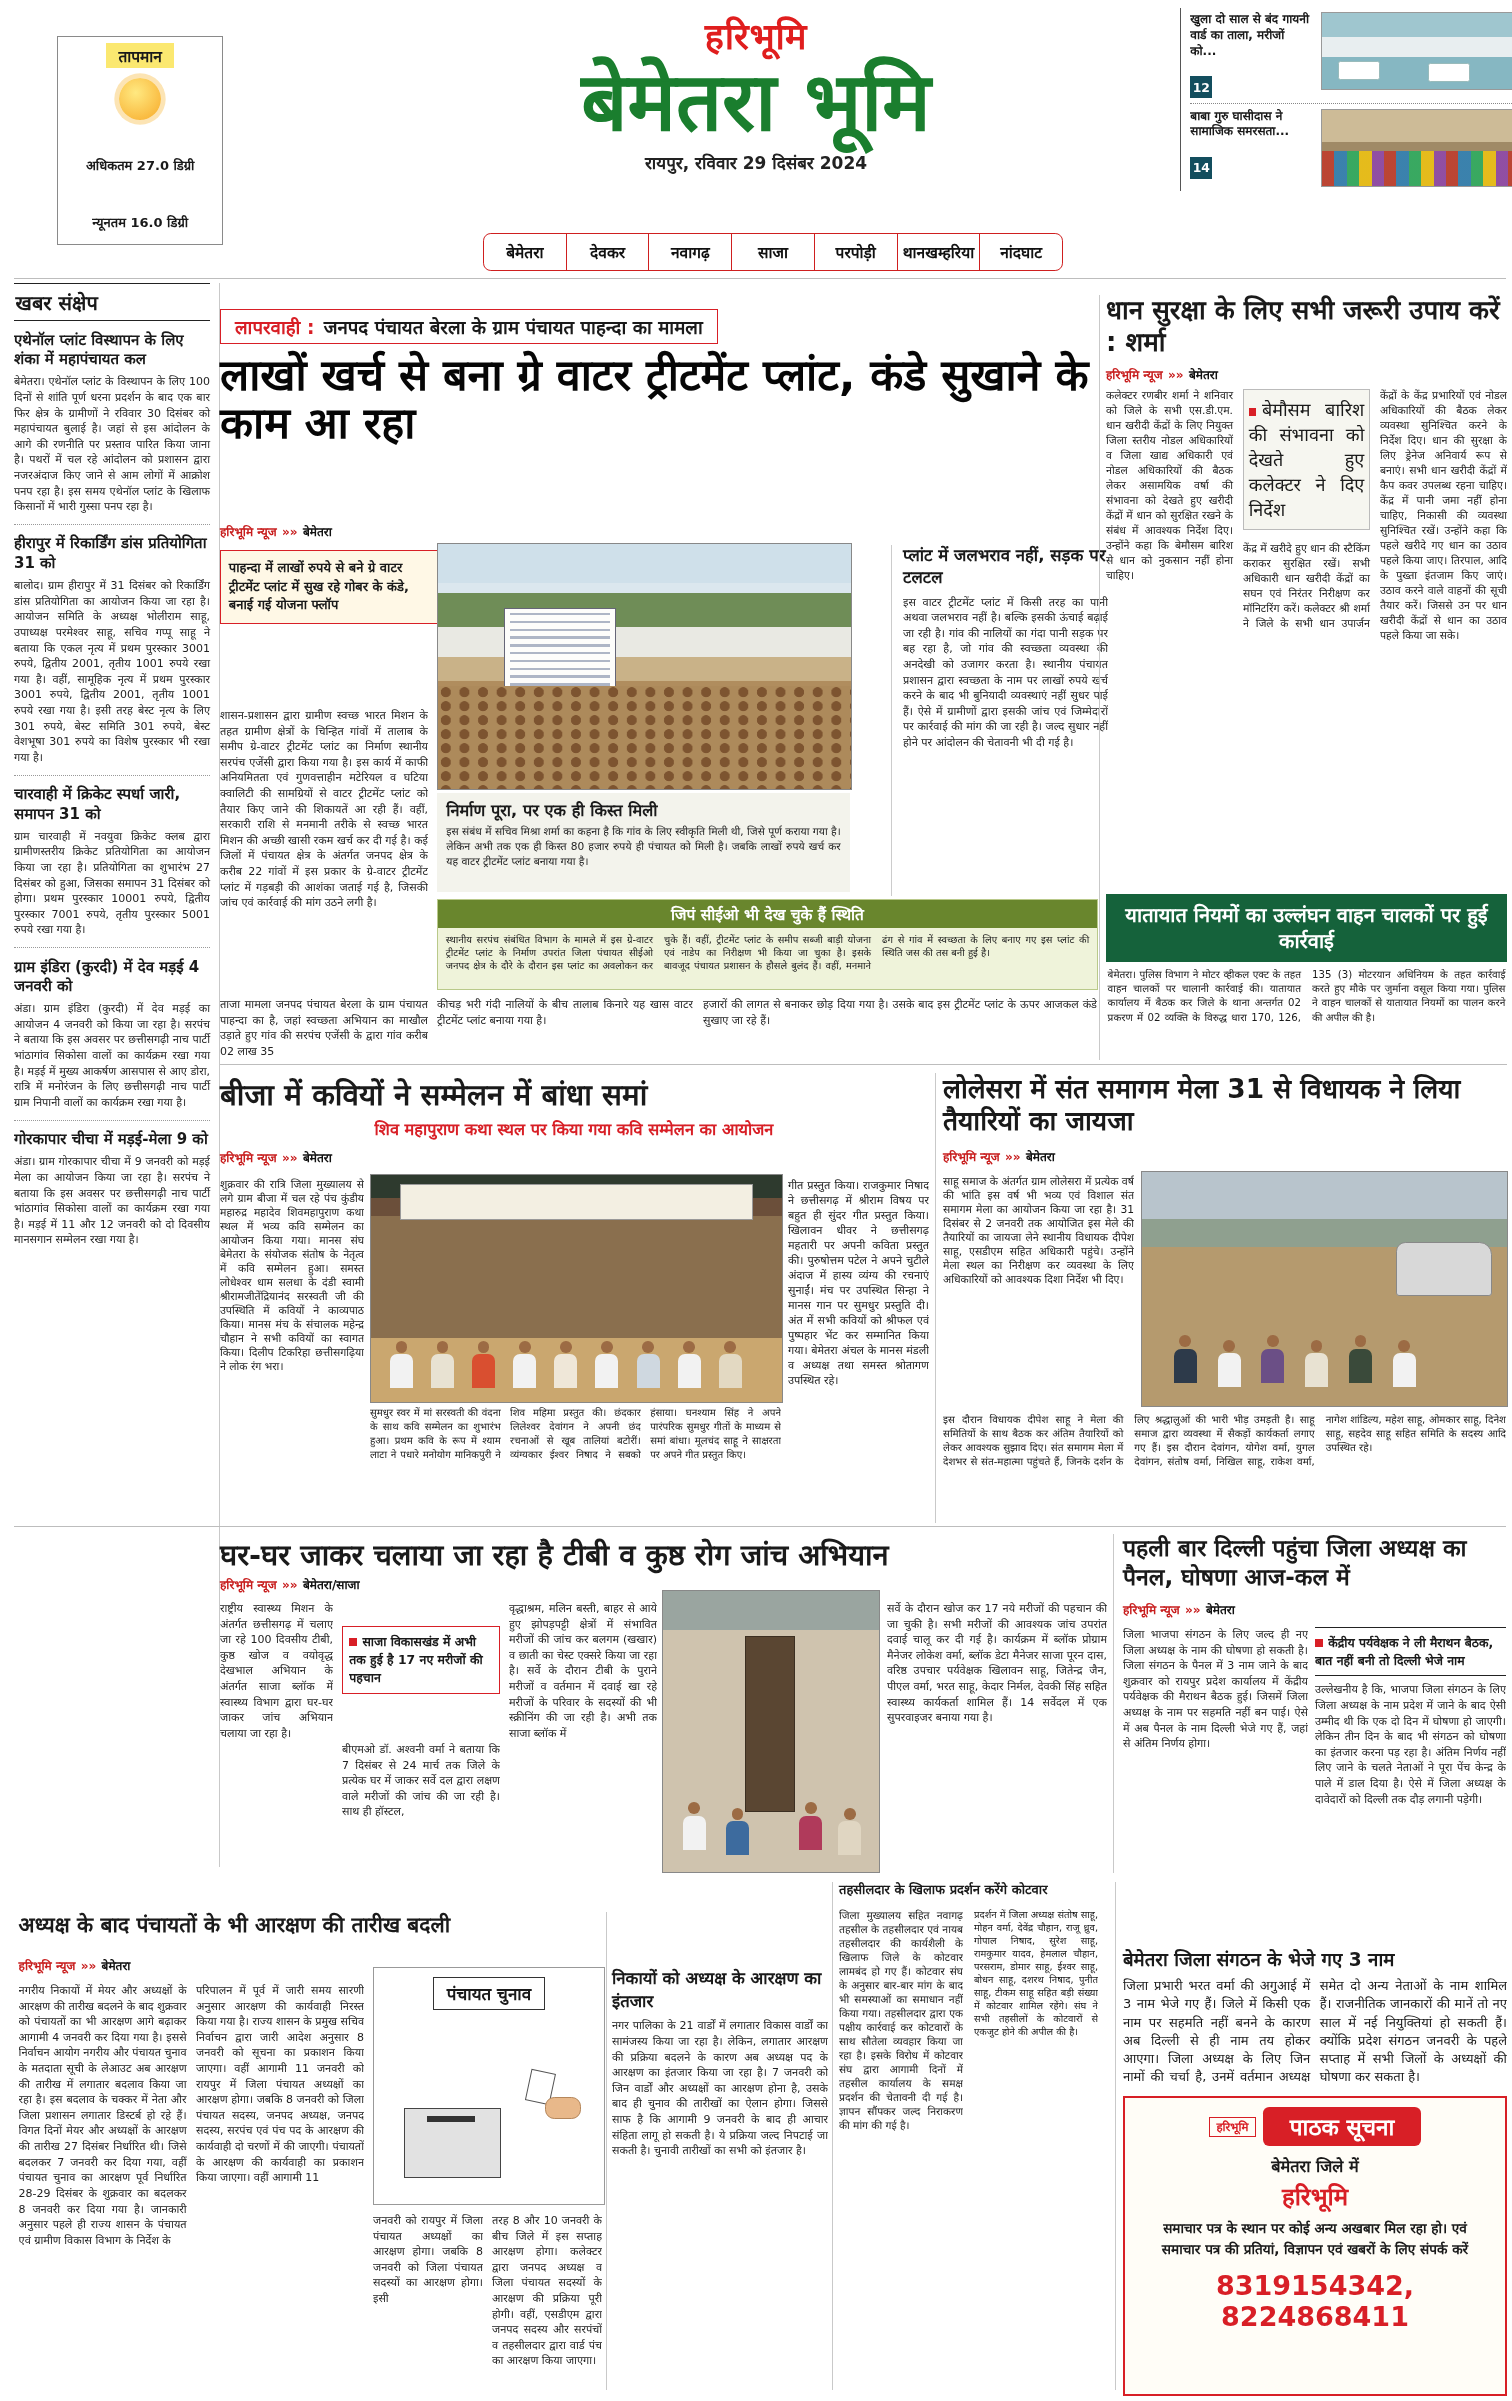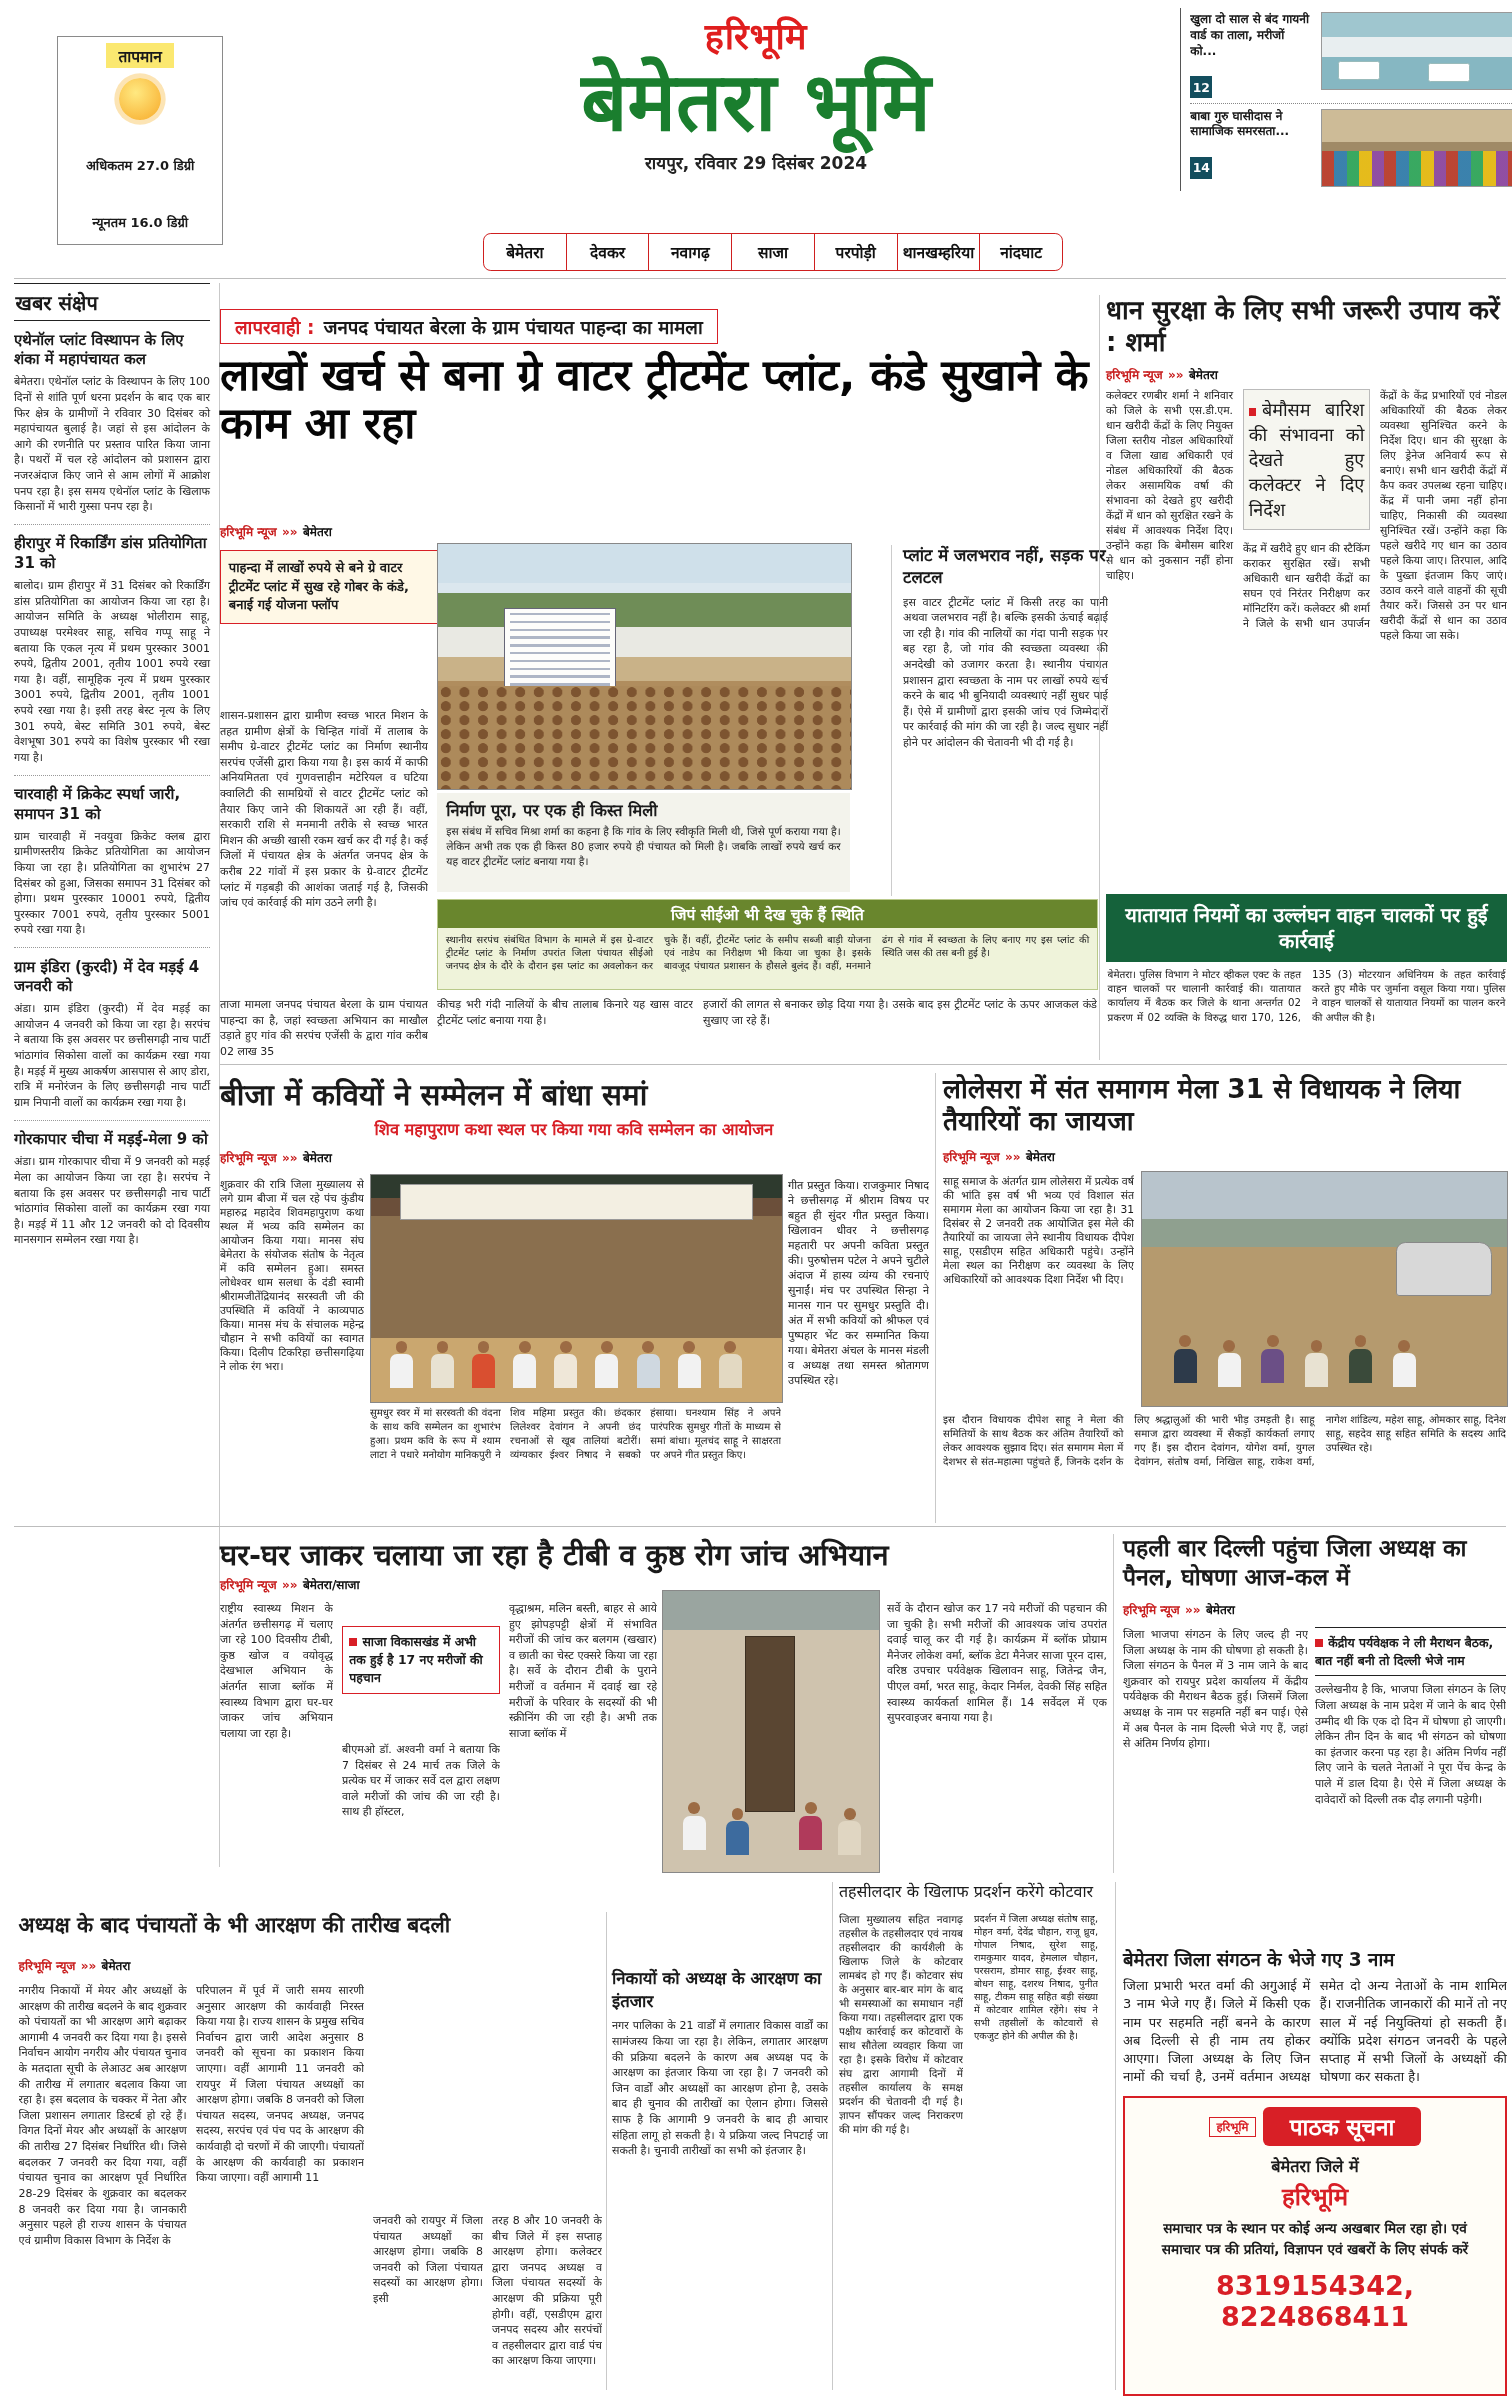--- a/index.html
+++ b/index.html
@@ -144,21 +144,21 @@
   .ct-paper{position:absolute;right:51px;bottom:102px;width:23px;height:29.5px;background:#fff;border:1.2px solid #555;transform:rotate(12deg);}
   .ct-hand{position:absolute;right:23px;bottom:85px;width:34px;height:20px;background:#e8b88a;border-radius:9.3px;border:0.8px solid #b5875b;}
   .res-col3{left:373px;top:2213px;width:110px;height:177px;}
   .res-col4{left:492px;top:2213px;width:110px;height:177px;}
 
   .nikay{left:612px;top:1967px;width:216px;}
   .nikay-head{font-size:16.7px;font-weight:800;line-height:1.35;margin-bottom:6.2px;}
   .nikay-body{height:334px;overflow:hidden;}
 
   .kotwar{left:839px;top:1882px;width:267px;}
-  .kotwar-head{font-size:16px;font-weight:400;line-height:1.3;}
+  .kotwar-head{font-size:13px;font-weight:700;line-height:1.3;}
   .kotwar-cols{display:flex;gap:11px;margin-top:9.3px;}
   .kotwar-c1{width:124px;font-size:10.5px;height:435px;overflow:hidden;}
   .kotwar-c2{width:124px;font-size:9.7px;height:435px;overflow:hidden;}
 
   .sangathan{left:1123px;top:1946px;width:384px;}
   .sang-head{font-size:18.6px;font-weight:800;margin-bottom:6.2px;}
   .sang-body{column-count:2;column-gap:9.3px;font-size:13px;line-height:1.4;text-align:justify;height:116px;overflow:hidden;}
 
   .notice{left:1123px;top:2096px;width:384px;height:300px;border:2.7px solid #d81f26;box-sizing:border-box;background:#fffdf7;text-align:center;padding:9.3px 11px;}
   .nt-ribbon-row{display:flex;align-items:center;justify-content:center;gap:7.8px;}
@@ -448,20 +448,28 @@
 
   <div class="abs res-head">अध्यक्ष के बाद पंचायतों के भी आरक्षण की तारीख बदली</div>
   <div class="abs res-byline byline">
     <span class="by-ag">हरिभूमि न्यूज</span>
     <span class="by-sep">»»</span>
     <span class="by-loc">बेमेतरा</span>
   </div>
   <div class="abs res-col1 bt jst ovh">नगरीय निकायों में मेयर और अध्यक्षों के आरक्षण की तारीख बदलने के बाद शुक्रवार को पंचायतों का भी आरक्षण आगे बढ़ाकर आगामी 4 जनवरी कर दिया गया है। इससे निर्वाचन आयोग नगरीय और पंचायत चुनाव के मतदाता सूची के लेआउट अब आरक्षण की तारीख में लगातार बदलाव किया जा रहा है। इस बदलाव के चक्कर में नेता और जिला प्रशासन लगातार डिस्टर्ब हो रहे हैं। विगत दिनों मेयर और अध्यक्षों के आरक्षण की तारीख 27 दिसंबर निर्धारित थी। जिसे बदलकर 7 जनवरी कर दिया गया, वहीं पंचायत चुनाव का आरक्षण पूर्व निर्धारित 28-29 दिसंबर के शुक्रवार का बदलकर 8 जनवरी कर दिया गया है। जानकारी अनुसार पहले ही राज्य शासन के पंचायत एवं ग्रामीण विकास विभाग के निर्देश के</div>
   <div class="abs res-col2 bt jst ovh">परिपालन में पूर्व में जारी समय सारणी अनुसार आरक्षण की कार्यवाही निरस्त किया गया है। राज्य शासन के प्रमुख सचिव निर्वाचन द्वारा जारी आदेश अनुसार 8 जनवरी को सूचना का प्रकाशन किया जाएगा। वहीं आगामी 11 जनवरी को रायपुर में जिला पंचायत अध्यक्षों का आरक्षण होगा। जबकि 8 जनवरी को जिला पंचायत सदस्य, जनपद अध्यक्ष, जनपद सदस्य, सरपंच एवं पंच पद के आरक्षण की कार्यवाही दो चरणों में की जाएगी। पंचायतों के आरक्षण की कार्यवाही का प्रकाशन किया जाएगा। वहीं आगामी 11</div>
 
+  <div class="abs cartoon">
+    <div class="ct-banner">पंचायत चुनाव</div>
+    <div class="ct-paper"></div>
+    <div class="ct-hand"></div>
+    <div class="ct-box">
+        <div class="ct-slot"></div>
+      </div>
+  </div>
   <div class="abs res-col3 bt jst ovh">जनवरी को रायपुर में जिला पंचायत अध्यक्षों का आरक्षण होगा। जबकि 8 जनवरी को जिला पंचायत सदस्यों का आरक्षण होगा। इसी</div>
   <div class="abs res-col4 bt jst ovh">तरह 8 और 10 जनवरी के बीच जिले में इस सप्ताह आरक्षण होगा। कलेक्टर द्वारा जनपद अध्यक्ष व जिला पंचायत सदस्यों के आरक्षण की प्रक्रिया पूरी होगी। वहीं, एसडीएम द्वारा जनपद सदस्य और सरपंचों व तहसीलदार द्वारा वार्ड पंच का आरक्षण किया जाएगा।</div>
 
   <div class="vrule" style="left:606px;top:1912px;height:478px;"></div>
 
   <div class="abs nikay">
     <div class="nikay-head">निकायों को अध्यक्ष के आरक्षण का इंतजार</div>
     <div class="nikay-body bt jst">नगर पालिका के 21 वार्डों में लगातार विकास वार्डों का सामंजस्य किया जा रहा है। लेकिन, लगातार आरक्षण की प्रक्रिया बदलने के कारण अब अध्यक्ष पद के आरक्षण का इंतजार किया जा रहा है। 7 जनवरी को जिन वार्डों और अध्यक्षों का आरक्षण होना है, उसके बाद ही चुनाव की तारीखों का ऐलान होगा। जिससे साफ है कि आगामी 9 जनवरी के बाद ही आचार संहिता लागू हो सकती है। ये प्रक्रिया जल्द निपटाई जा सकती है। चुनावी तारीखों का सभी को इंतजार है।</div>
   </div>
 

